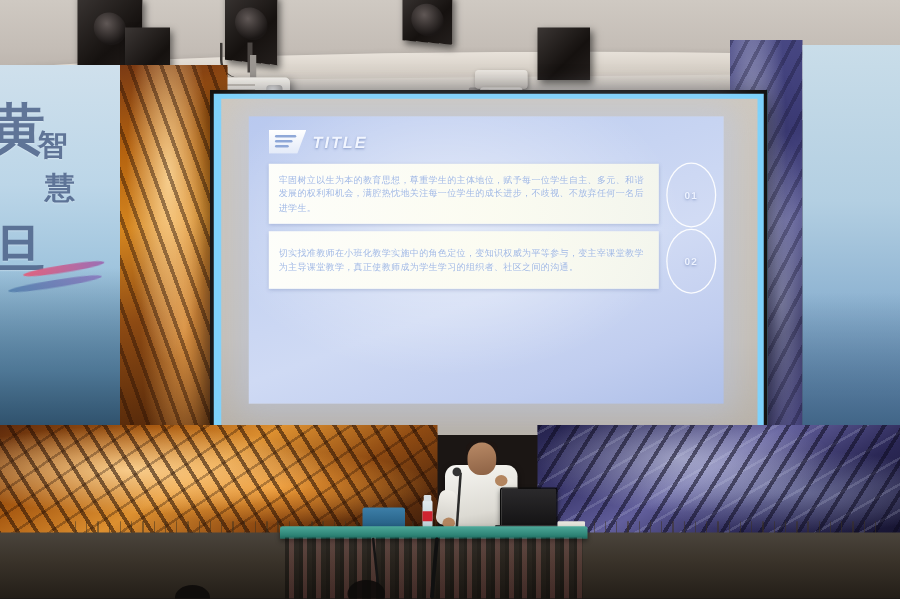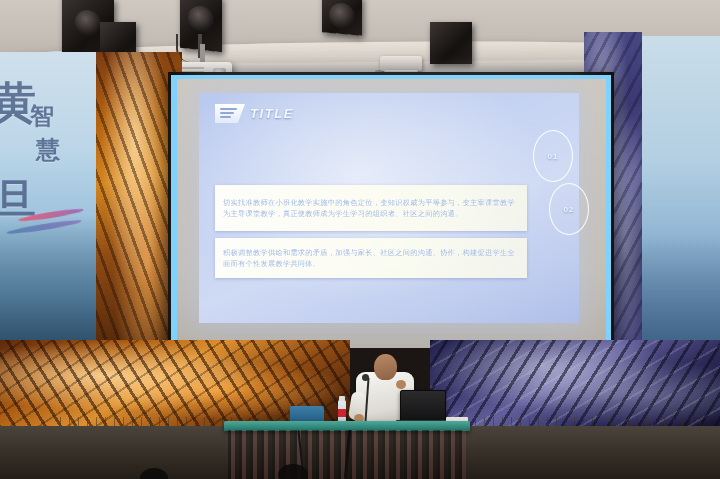--- a/index.html
+++ b/index.html
@@ -210,30 +210,30 @@
 
         <div class="slide-title-row">
           <span class="title-flag">
             <i style="top:4px;"></i>
               <i style="top:8px;width:14px;"></i>
               <i style="top:12px;width:11px;"></i>
           </span>
           <span class="title-text">TITLE</span>
         </div>
 
+        <div class="row" style="top:38px;height:48px;">
+          <span class="row-txt">牢固树立以生为本的教育思想，尊重学生的主体地位，赋予每一位学生自主、多元、和谐发展的权利和机会，满腔热忱地关注每一位学生的成长进步，不歧视、不放弃任何一名后进学生。</span>
+        </div>
         <div class="badge" style="left:334px;top:37px;">01</div>
 
         <div class="row" style="top:92px;height:46px;">
           <span class="row-txt">切实找准教师在小班化教学实施中的角色定位，变知识权威为平等参与，变主宰课堂教学为主导课堂教学，真正使教师成为学生学习的组织者、社区之间的沟通。</span>
         </div>
-        <div class="badge" style="left:350px;top:90px;">02</div>
-
-        <div class="row" style="top:145px;height:40px;">
-          <span class="row-txt">积极调整教学供给和需求的矛盾，加强与家长、社区之间的沟通、协作，构建促进学生全面而有个性发展教学共同体。</span>
-        </div>
+        <div class="badge" style="left:334px;top:90px;">02</div>
+
       </div>
 
     </div>
   </div>
   <div class="screen-bar"></div>
 
   <div class="backwall"></div>
   <div class="mural-front-orange"></div>
   <div class="mural-front-purple"></div>
   <div class="baseboard" style="left:60px;top:417px;width:300px;"></div>

